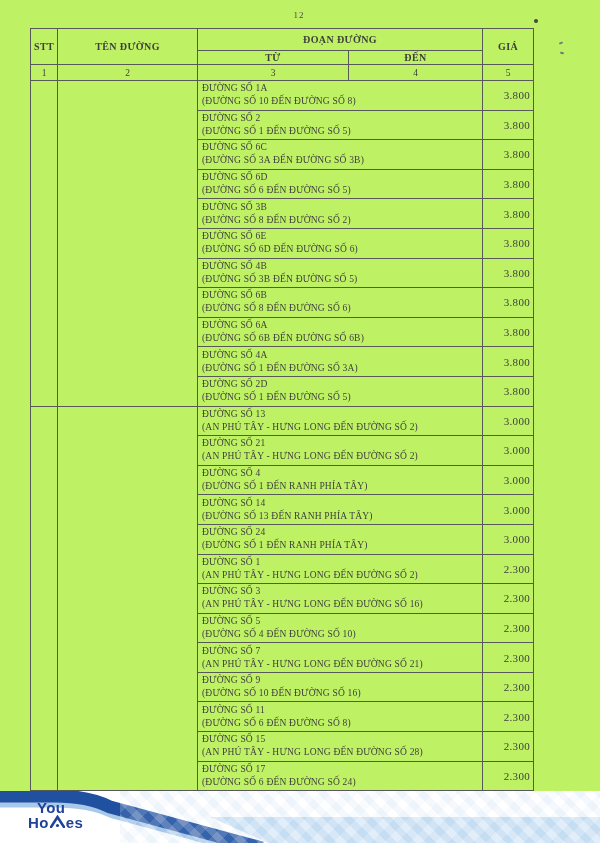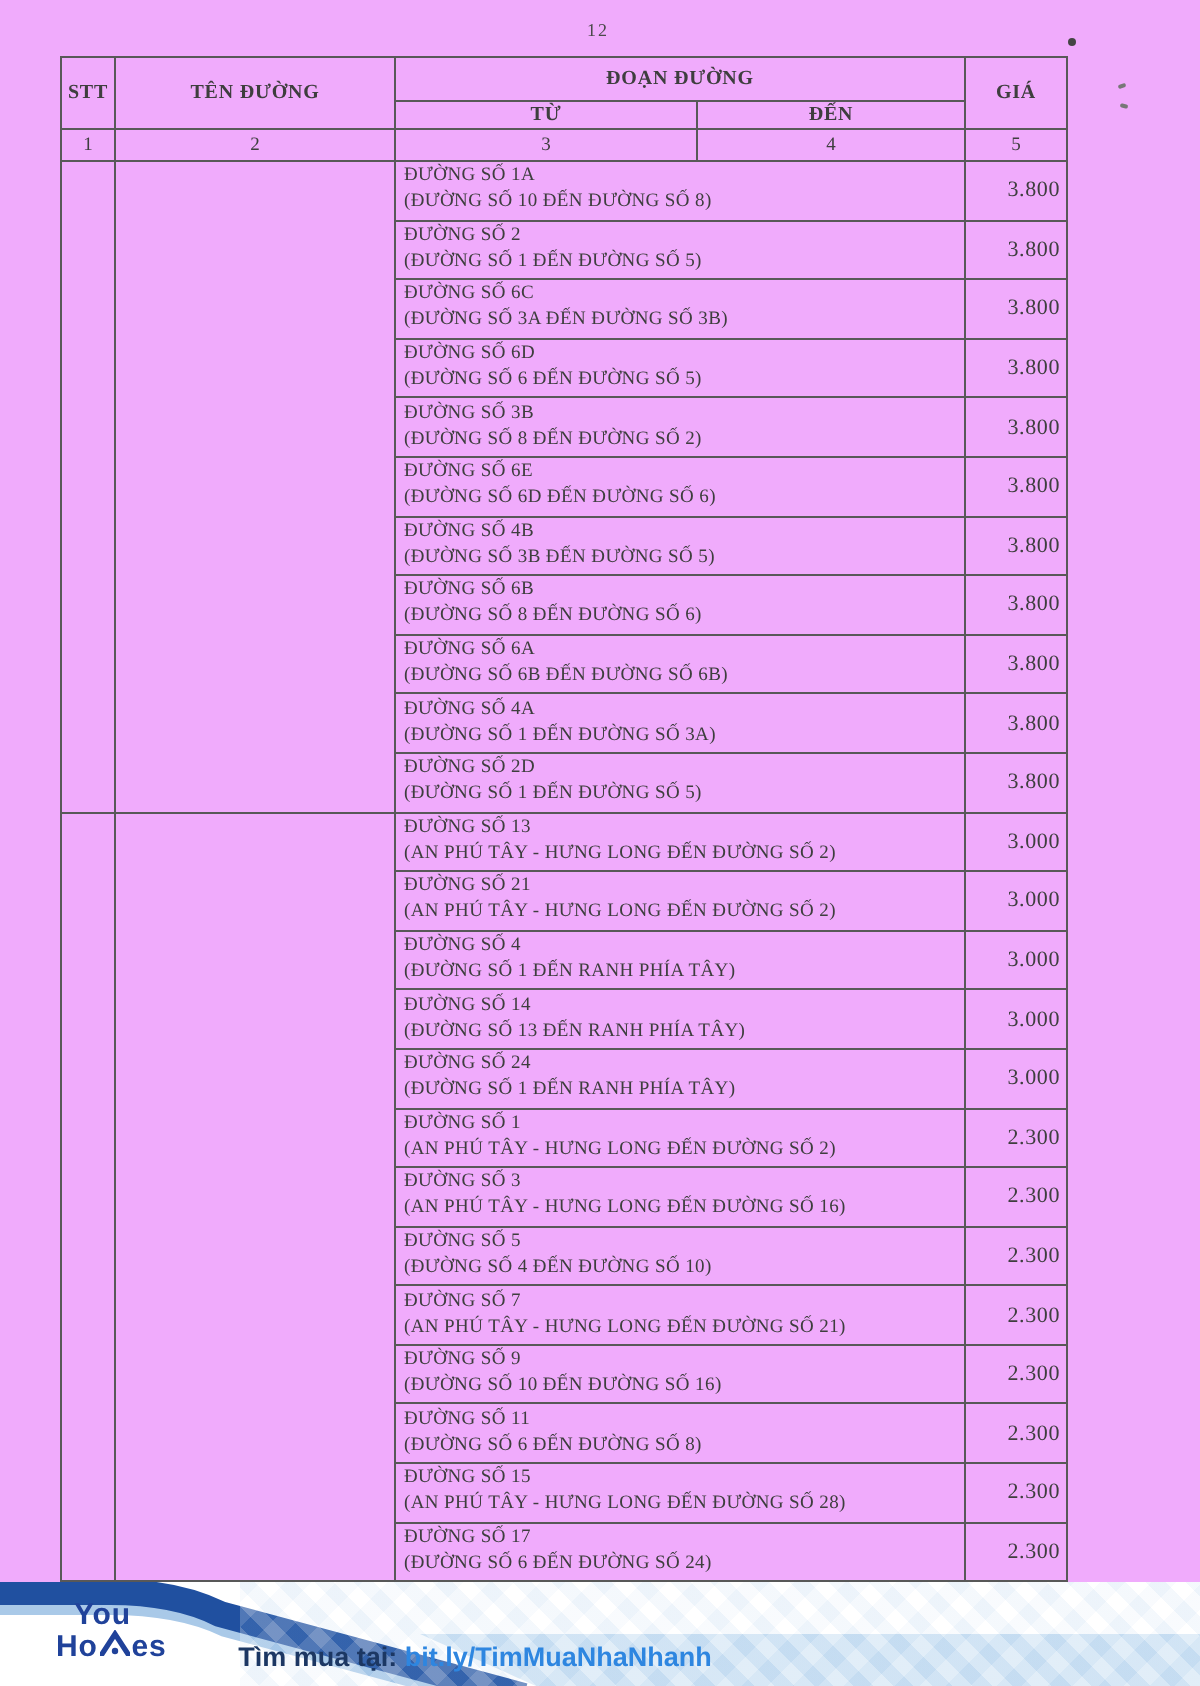--- a/index.html
+++ b/index.html
@@ -2,21 +2,21 @@
 <html style="--navy: #2050a0; --navy-edge: #a9c9e8; --logo-navy: #20429a; --headline-blue: #1677dd; --link-blue: #2e86e0; --text-navy: #1c3763; --band-blue: #cfe3f4;"><head>
 <meta charset="utf-8">
 <style>
   * { box-sizing: border-box; }
   html,body { margin:0; padding:0; }
   body {
     width:600px; height:843px; position:relative; overflow:hidden;
     background:#fdfdfb;
     font-family:"Liberation Serif", serif;
   }
-  .page { position:absolute; inset:0; background:#f0abfc; }
+  .page { position:absolute; inset:0; background:#bef264; }
 
   .page-number {
     position:absolute; top:10px; left:284px; width:30px;
     text-align:center; font-size:9px; color:#4a4a4a; letter-spacing:1px;
   }
 
   .speck { position:absolute; background:#444; border-radius:50%; }
   .speck.dot1 { left:534px; top:19px; width:4px; height:4px; }
   .speck.dash1 { left:559px; top:42px; width:4px; height:2px; border-radius:1px; background:#777; transform:rotate(-20deg); }
   .speck.dash2 { left:560px; top:52px; width:4px; height:2px; border-radius:1px; background:#777; transform:rotate(15deg); }
@@ -307,19 +307,16 @@
           <svg width="15" height="13" viewBox="0 0 15 13">
             <polyline points="1,12 7.5,2 14,12" fill="none" stroke="#20429a" stroke-width="2.6" stroke-linecap="round"></polyline>
             <circle cx="7.5" cy="10.5" r="1.6" fill="#20429a"></circle>
           </svg>
         </span>
         <span>es</span>
       </div>
     </div>
 
 
-    <div class="footer-cta">
-      <span>Tìm mua tại: </span><a class="cta-link" href="#">bit.ly/TimMuaNhaNhanh</a>
-    </div>
 
   </div>
 
 </div>
 
 </body></html>

